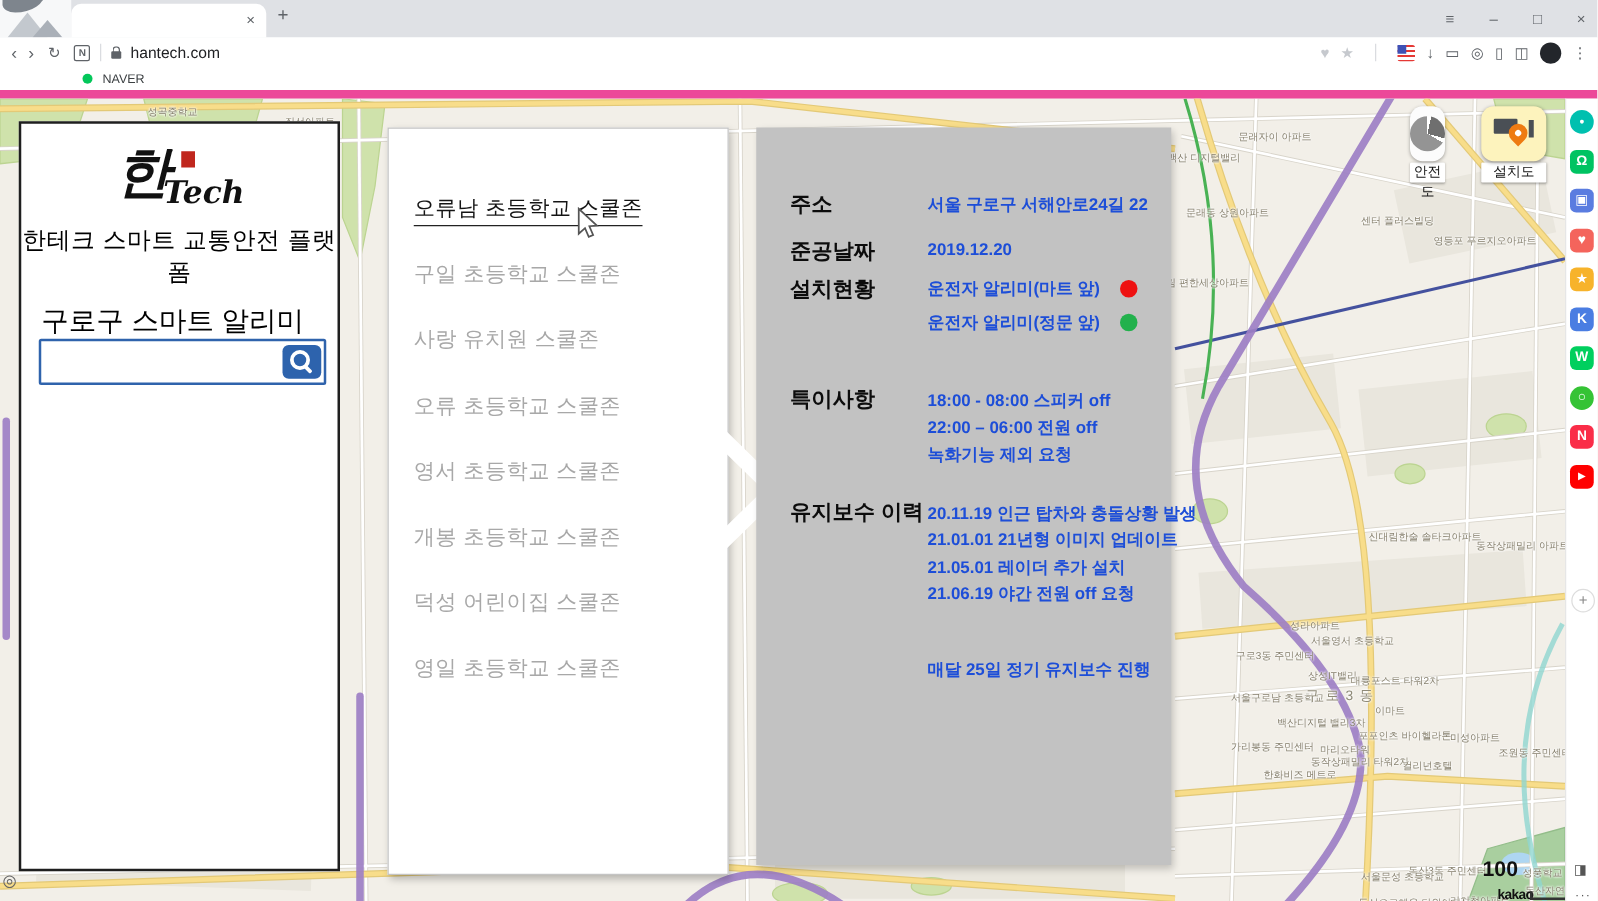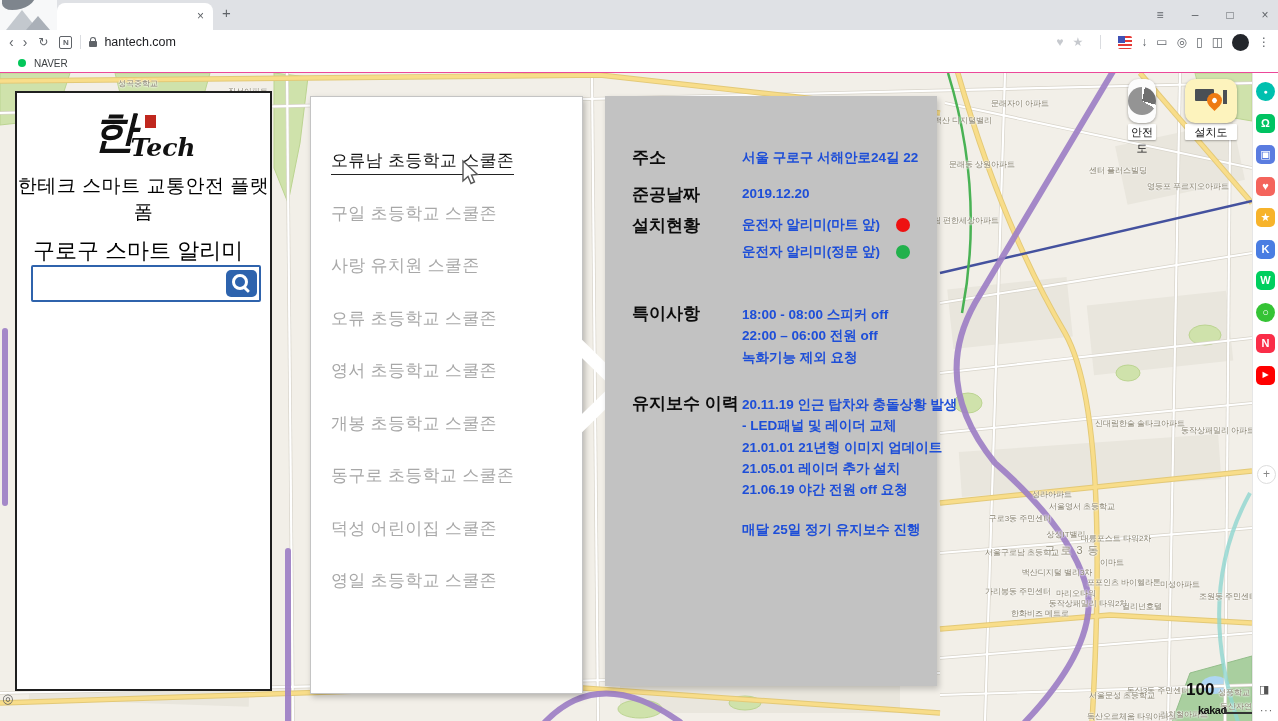--- a/index.html
+++ b/index.html
@@ -23,21 +23,21 @@
   .nbadge{margin-left:11px;width:11px;height:11px;border:1.5px solid #5f6368;border-radius:2px;font-size:8px;line-height:11px;text-align:center;color:#5f6368;font-weight:700;}
   .tsep{width:1px;height:14px;background:#dadce0;margin:0 8px;display:inline-block;}
   .lock{width:8px;height:6px;background:#5f6368;border-radius:1px;position:relative;margin-top:3px;}
   .lock::before{content:'';position:absolute;top:-4px;left:1px;width:4px;height:5px;border:1.5px solid #5f6368;border-bottom:none;border-radius:3px 3px 0 0;}
   .url{font-size:12.5px;color:#202124;margin-left:7px;}
   .tb-right{position:absolute;right:8px;top:0;height:24px;display:flex;align-items:center;gap:9px;}
   .ticon{font-size:12px;color:#5f6368;line-height:1;}
   .flagicon{width:14px;height:13px;border-radius:2px;background:repeating-linear-gradient(180deg,#e53935 0 2px,#fff 2px 4px);position:relative;display:inline-block;}
   .flagicon::after{content:'';position:absolute;left:0;top:0;width:7px;height:7px;background:#3f51b5;}
   .avatar{width:17px;height:17px;border-radius:50%;background:#23262b;display:inline-block;}
-  .bookmarks{position:relative;height:18px;background:#fff;border-bottom:1px solid #ec4899;display:flex;align-items:center;}
+  .bookmarks{position:relative;height:18px;background:#fff;border-bottom:7px solid #ec4899;display:flex;align-items:center;padding-left:48px;}
   .bdot{width:8px;height:8px;border-radius:50%;background:#03c75a;margin-left:18px;}
   .blabel{font-size:10px;color:#3c4043;margin-left:8px;}
 
   
   .content{position:relative;width:1278px;height:649px;background:#f2efe8;}
   .map-svg{position:absolute;left:0;top:0;width:1252px;height:649px;}
   #map-labels{position:absolute;left:0;top:0;width:1252px;height:649px;pointer-events:none;}
   .mlabel{position:absolute;transform:translateX(-50%);font-size:8px;color:#857f6c;white-space:nowrap;
     text-shadow:0 0 2px #fff,0 0 2px #fff,0 0 2px #fff;}
   .mlabel.big{font-size:11px;letter-spacing:5px;color:#8f8a77;}
@@ -296,21 +296,20 @@
       </div>
     </div>
 
     <div class="list-panel" id="school-list">
         <div class="school-item sel"><span class="school-label">오류남 초등학교 스쿨존</span></div>
         <div class="school-item"><span class="school-label">구일 초등학교 스쿨존</span></div>
         <div class="school-item"><span class="school-label">사랑 유치원 스쿨존</span></div>
         <div class="school-item"><span class="school-label">오류 초등학교 스쿨존</span></div>
         <div class="school-item"><span class="school-label">영서 초등학교 스쿨존</span></div>
         <div class="school-item"><span class="school-label">개봉 초등학교 스쿨존</span></div>
-        <div class="school-item"><span class="school-label">동구로 초등학교 스쿨존</span></div>
         <div class="school-item"><span class="school-label">덕성 어린이집 스쿨존</span></div>
         <div class="school-item"><span class="school-label">영일 초등학교 스쿨존</span></div>
       </div>
 
     <svg class="chev" width="70" height="110">
       <polyline points="11,12 55,55 11,98" fill="none" stroke="#ffffff" stroke-width="13"></polyline>
     </svg>
 
     <div class="detail-panel">
       <div class="dlabel" style="top:50px">주소</div>
@@ -330,21 +329,20 @@
         </div>
       <div class="dlabel" style="top:206px">특이사항</div>
       <div class="dval" style="top:208px" id="notes-lines">
           <div class="noteline">18:00 - 08:00 스피커 off</div>
           <div class="noteline">22:00 – 06:00 전원 off</div>
           <div class="noteline">녹화기능 제외 요청</div>
         </div>
       <div class="dlabel" style="top:296px">유지보수 이력</div>
       <div class="dval" style="top:298px" id="maint-lines">
           <div class="maintline">20.11.19 인근 탑차와 충돌상황 발생</div>
-          <div class="maintline"> - LED패널 및 레이더 교체</div>
           <div class="maintline">21.01.01 21년형 이미지 업데이트</div>
           <div class="maintline">21.05.01 레이더 추가 설치</div>
           <div class="maintline">21.06.19 야간 전원 off 요청</div>
         </div>
       <div class="dval" style="top:425px">매달 25일 정기 유지보수 진행</div>
     </div>
 
     <div class="map-btn" style="left:1128px">
       <div class="sq">
           <div class="pie"></div>

